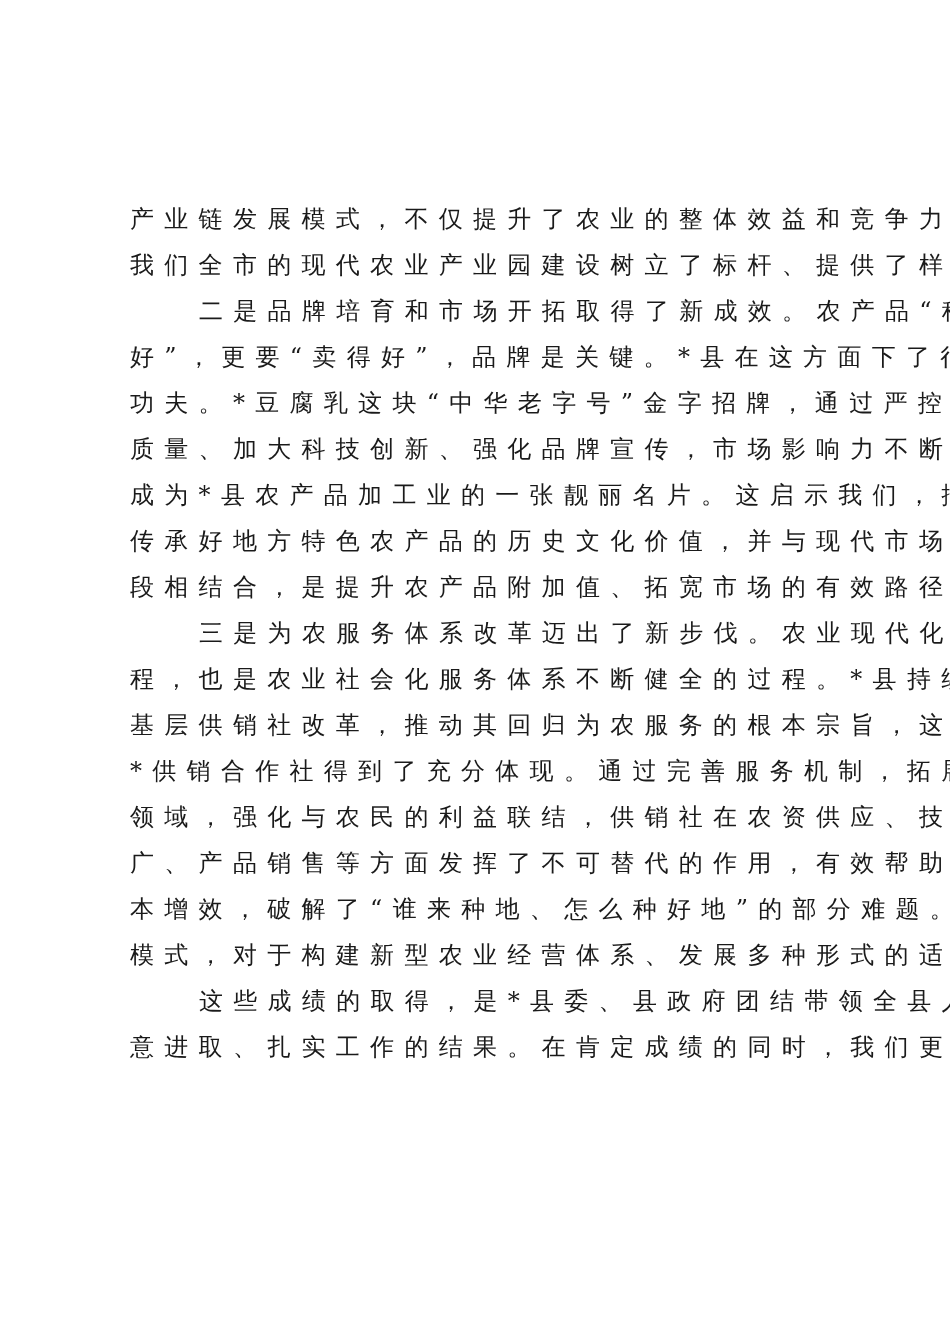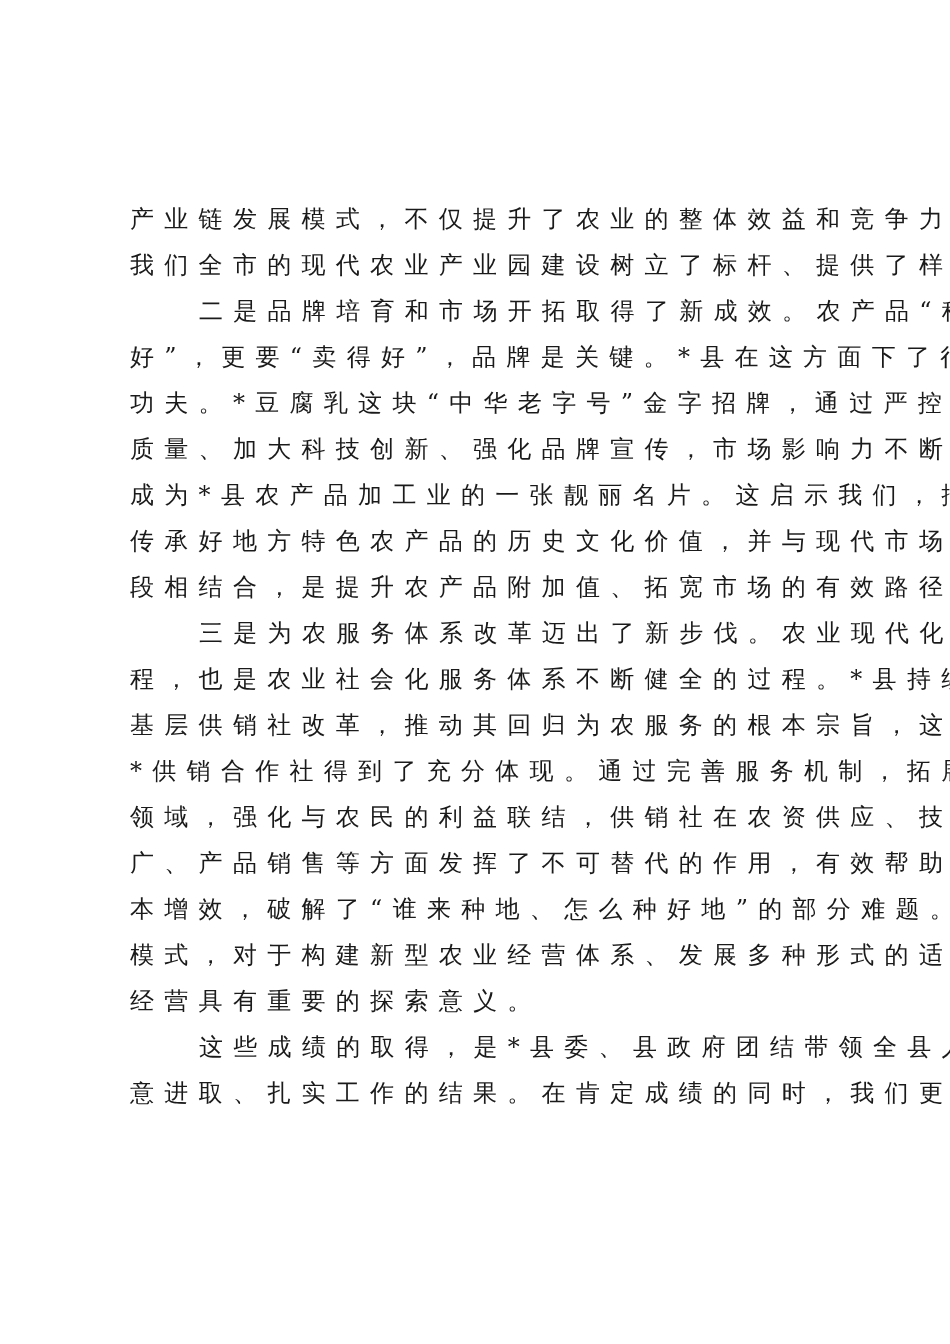--- a/index.html
+++ b/index.html
@@ -52,19 +52,18 @@
   </div>
   <div>
     <span class="line indent">三是为农服务体系改革迈出了新步伐。农业现代化的过</span>
     <span class="line">程，也是农业社会化服务体系不断健全的过程。*县持续深化</span>
     <span class="line">基层供销社改革，推动其回归为农服务的根本宗旨，这一点在</span>
     <span class="line">*供销合作社得到了充分体现。通过完善服务机制，拓展服务</span>
     <span class="line">领域，强化与农民的利益联结，供销社在农资供应、技术推</span>
     <span class="line">广、产品销售等方面发挥了不可替代的作用，有效帮助农户节</span>
     <span class="line">本增效，破解了“谁来种地、怎么种好地”的部分难题。这种</span>
     <span class="line">模式，对于构建新型农业经营体系、发展多种形式的适度规模</span>
-    <span class="line">经营具有重要的探索意义。</span>
   </div>
   <div>
     <span class="line indent">这些成绩的取得，是*县委、县政府团结带领全县人民锐</span>
     <span class="line">意进取、扎实工作的结果。在肯定成绩的同时，我们更要善于</span>
   </div>
 </div>
 
 </body></html>

